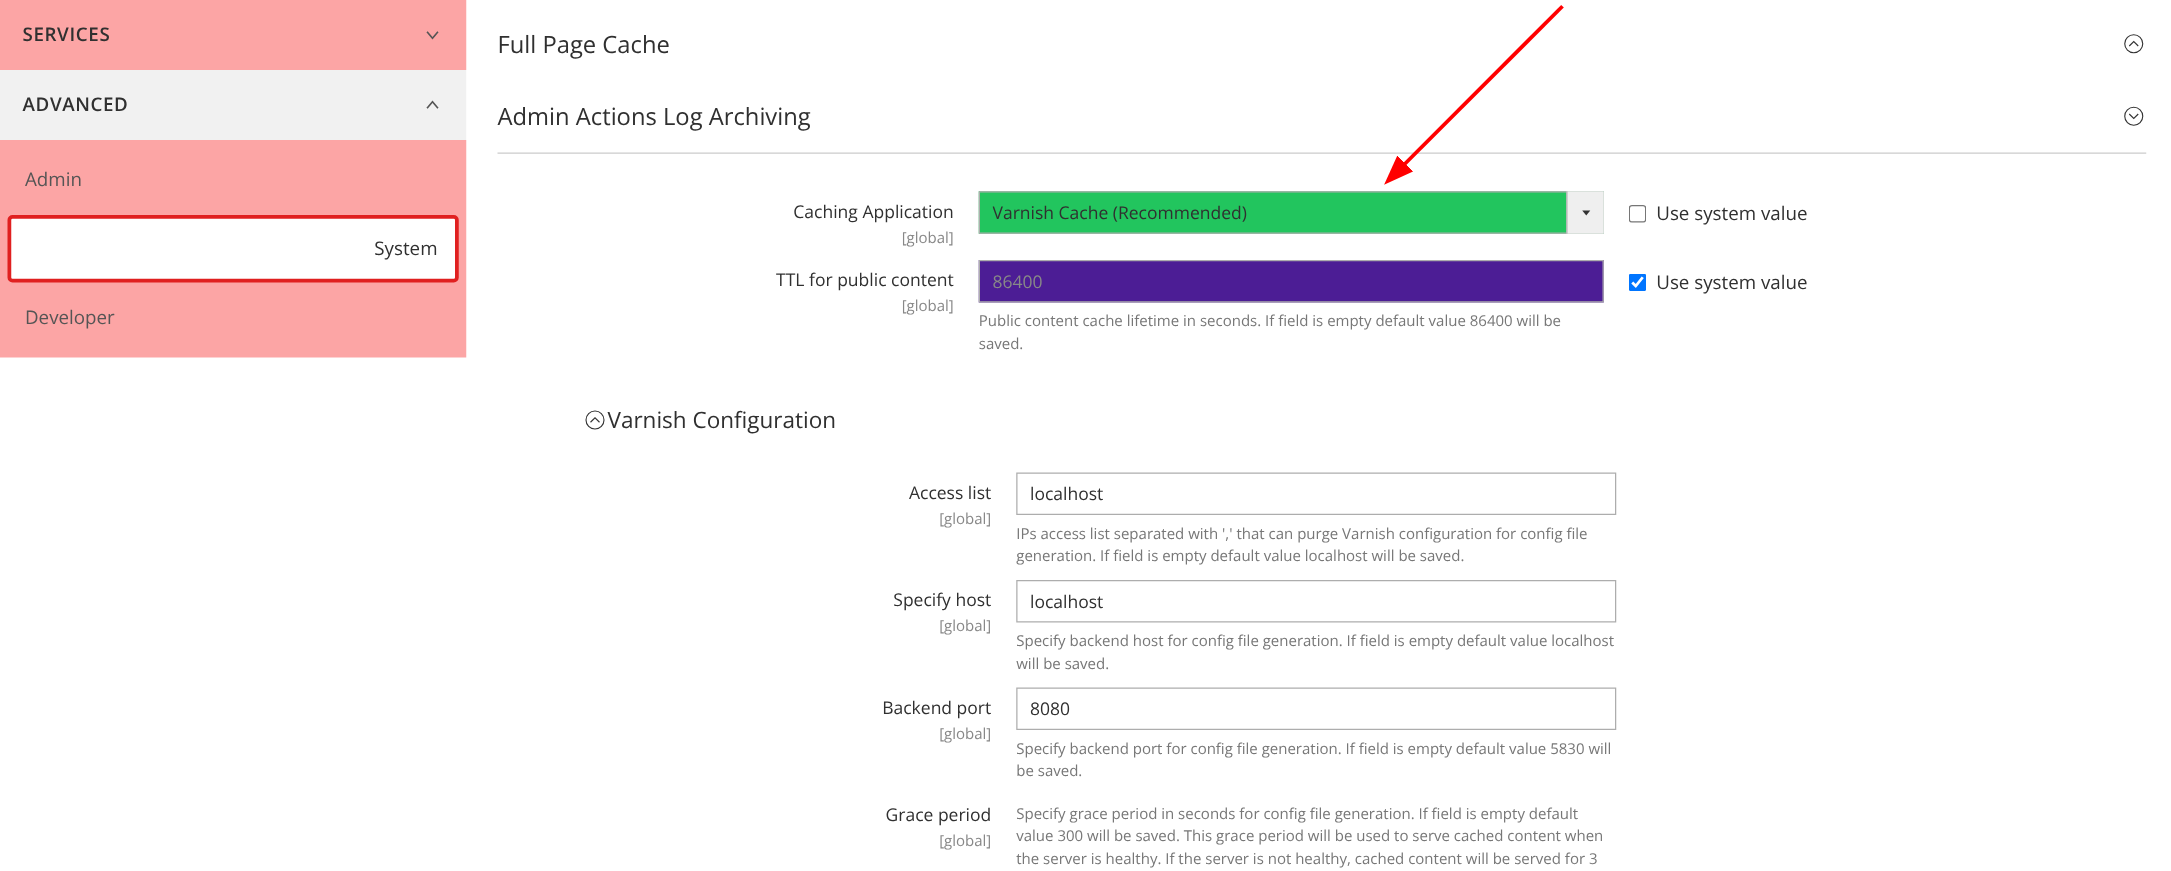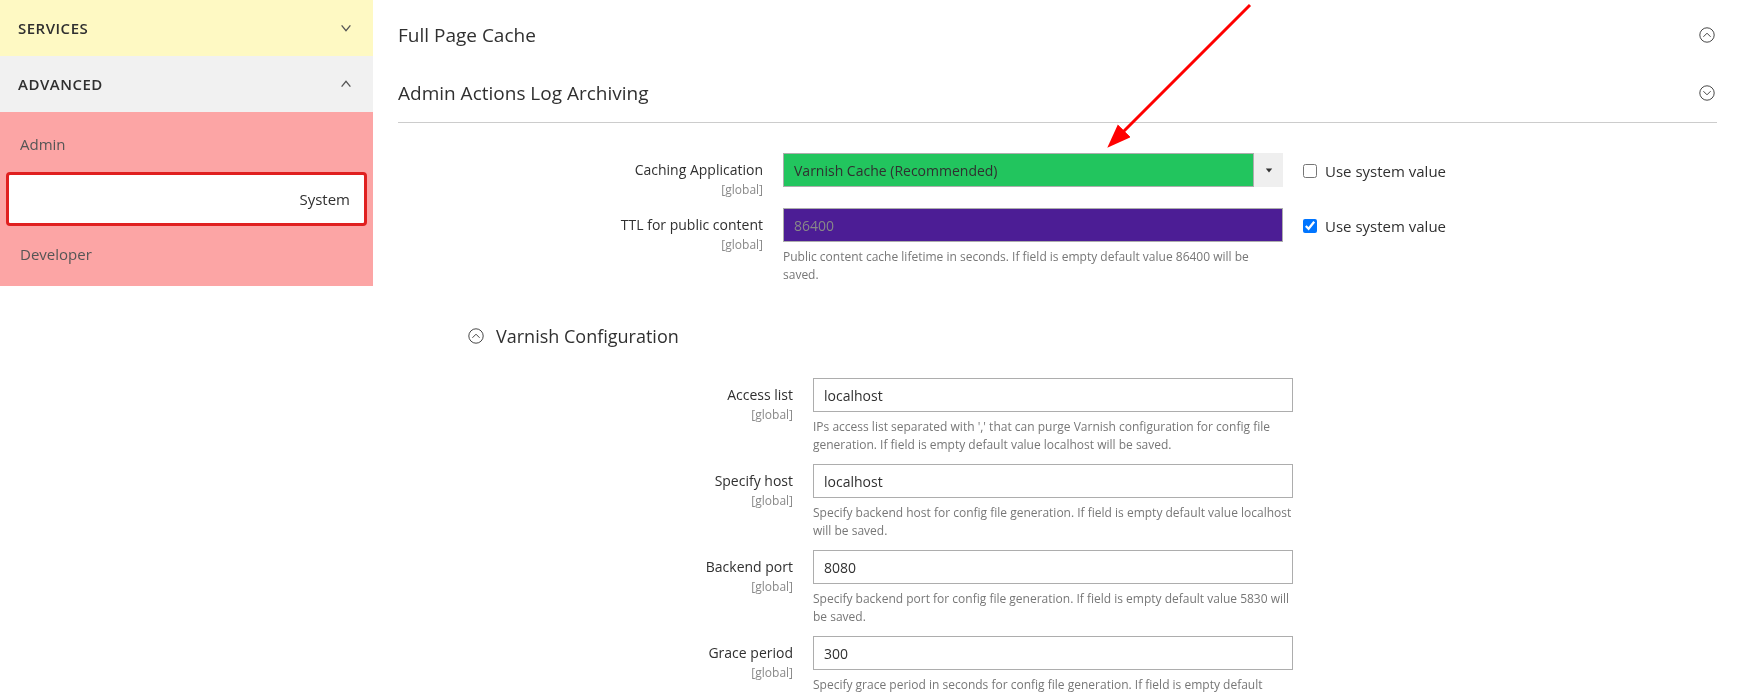--- a/index.html
+++ b/index.html
@@ -21,21 +21,21 @@
     justify-content: space-between;
     align-items: center;
     padding: 18px 20px 18px 18px;
     font-weight: 600;
     font-size: 15px;
     letter-spacing: 0.5px;
     color: #303030;
     cursor: pointer;
     text-transform: uppercase;
   }
-  .cat-header.services { background: #fef9c3; }
+  .cat-header.services { background: #fca5a5; }
   .cat-header.advanced { background: #f1f1f1; }
   .chev { width: 14px; height: 14px; display: inline-flex; align-items: center; justify-content: center; }
   .chev svg { width: 14px; height: 14px; stroke: #555; stroke-width: 1.5; fill: none; }
 
   .subitems { background: #fca5a5; padding: 6px 0 6px 0; }
   .subitem {
     padding: 16px 20px;
     cursor: pointer;
     color: #555;
     font-size: 15px;
@@ -111,21 +111,20 @@
     pointer-events: none;
   }
   .select-wrap .caret svg { width: 8px; height: 8px; fill: #333; }
   input.disabled { background: #4c1d95; color: #888; }
   .hint { font-size: 12px; color: #777; margin-top: 6px; line-height: 1.5; }
 
   
   .subsection {
     display: flex;
     align-items: center;
-    gap: 10px;
     padding: 30px 0 30px 68px;
     font-size: 18px;
     color: #303030;
     cursor: pointer;
   }
   .subsection .circle-chev { width: 20px; height: 20px; }
 
   
   .varnish .label-col { width: 415px; }
   .varnish .input-col { width: 480px; }
@@ -273,21 +272,20 @@
             <div class="hint">Specify backend port for config file generation. If field is empty default value 5830 will be saved.</div>
           </div>
         </div>
 
         <div class="form-row">
           <div class="label-col">
             <div class="lbl">Grace period</div>
             <div class="scope">[global]</div>
           </div>
           <div class="input-col">
-            <input type="text" value="300" style="">
             <div class="hint">Specify grace period in seconds for config file generation. If field is empty default value 300 will be saved. This grace period will be used to serve cached content when the server is healthy. If the server is not healthy, cached content will be served for 3 days before failing.</div>
           </div>
         </div>
 
       </div>
     </div>
   </main>
 </div>
 
 <svg class="arrow" style="left:1095px; top:-10px;" width="175" height="170">

